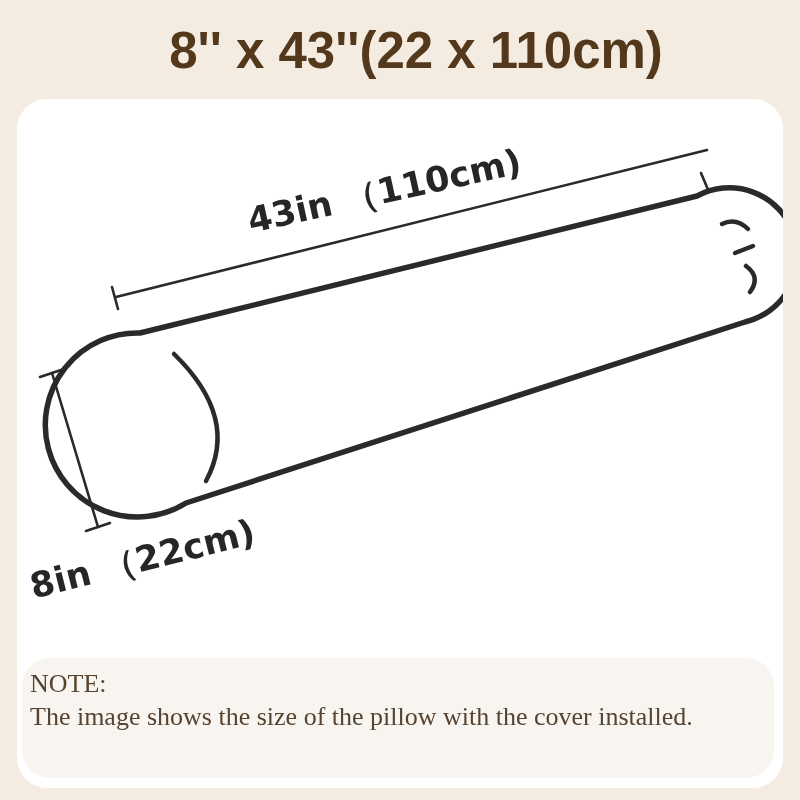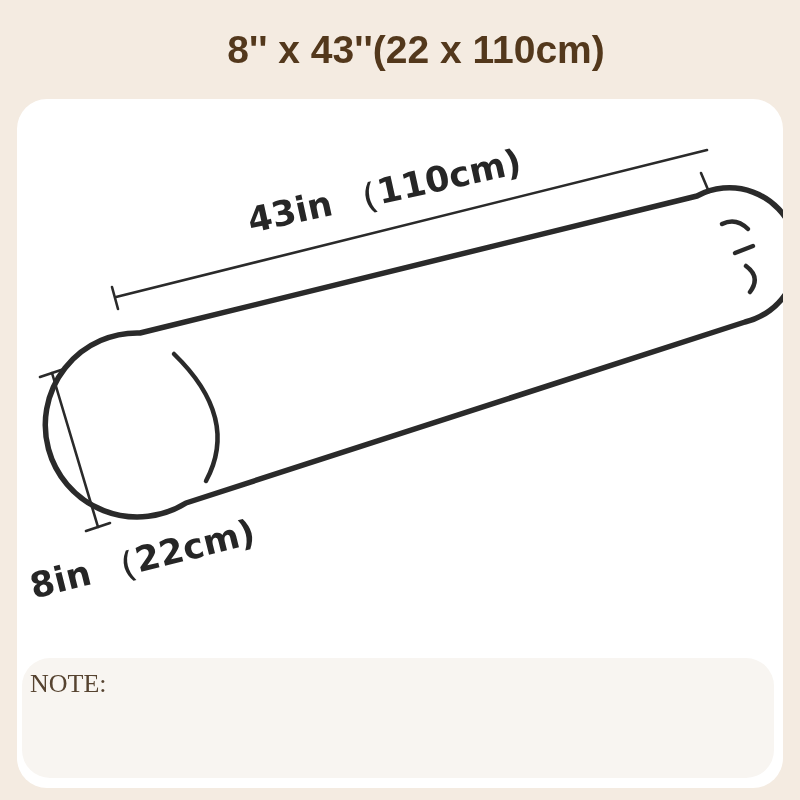--- a/index.html
+++ b/index.html
@@ -10,21 +10,21 @@
     overflow:hidden;
     font-family:"Liberation Sans",sans-serif;
   }
   .title-bar{
     position:absolute;left:0;top:0;width:800px;height:100px;
     display:flex;align-items:center;justify-content:center;
   }
   .title-text{
     font-family:"Liberation Sans",sans-serif;
     font-weight:bold;
-    font-size:39px;
+    font-size:51px;
     color:#53381c;
     letter-spacing:0px;
     white-space:pre;
     margin-left:32px;
   }
   .main-panel{
     position:absolute;left:17px;top:99px;
     width:766px;height:689px;
     background:#ffffff;
     border-radius:30px;
@@ -95,15 +95,16 @@
       <path d="M 40,377 L 64,369" stroke-width="2.6"></path>
       <path d="M 86,531 L 110,523" stroke-width="2.6"></path>
     </g>
   </svg>
 
   <div class="dim-label len-label">43in （110cm)</div>
   <div class="dim-label dia-label">8in （22cm)</div>
 
   <div class="note-panel">
     <div class="note-line">NOTE:</div>
+    <div class="note-line">The image shows the size of the pillow with the cover installed.</div>
   </div>
 
 </div>
 
 </body></html>

